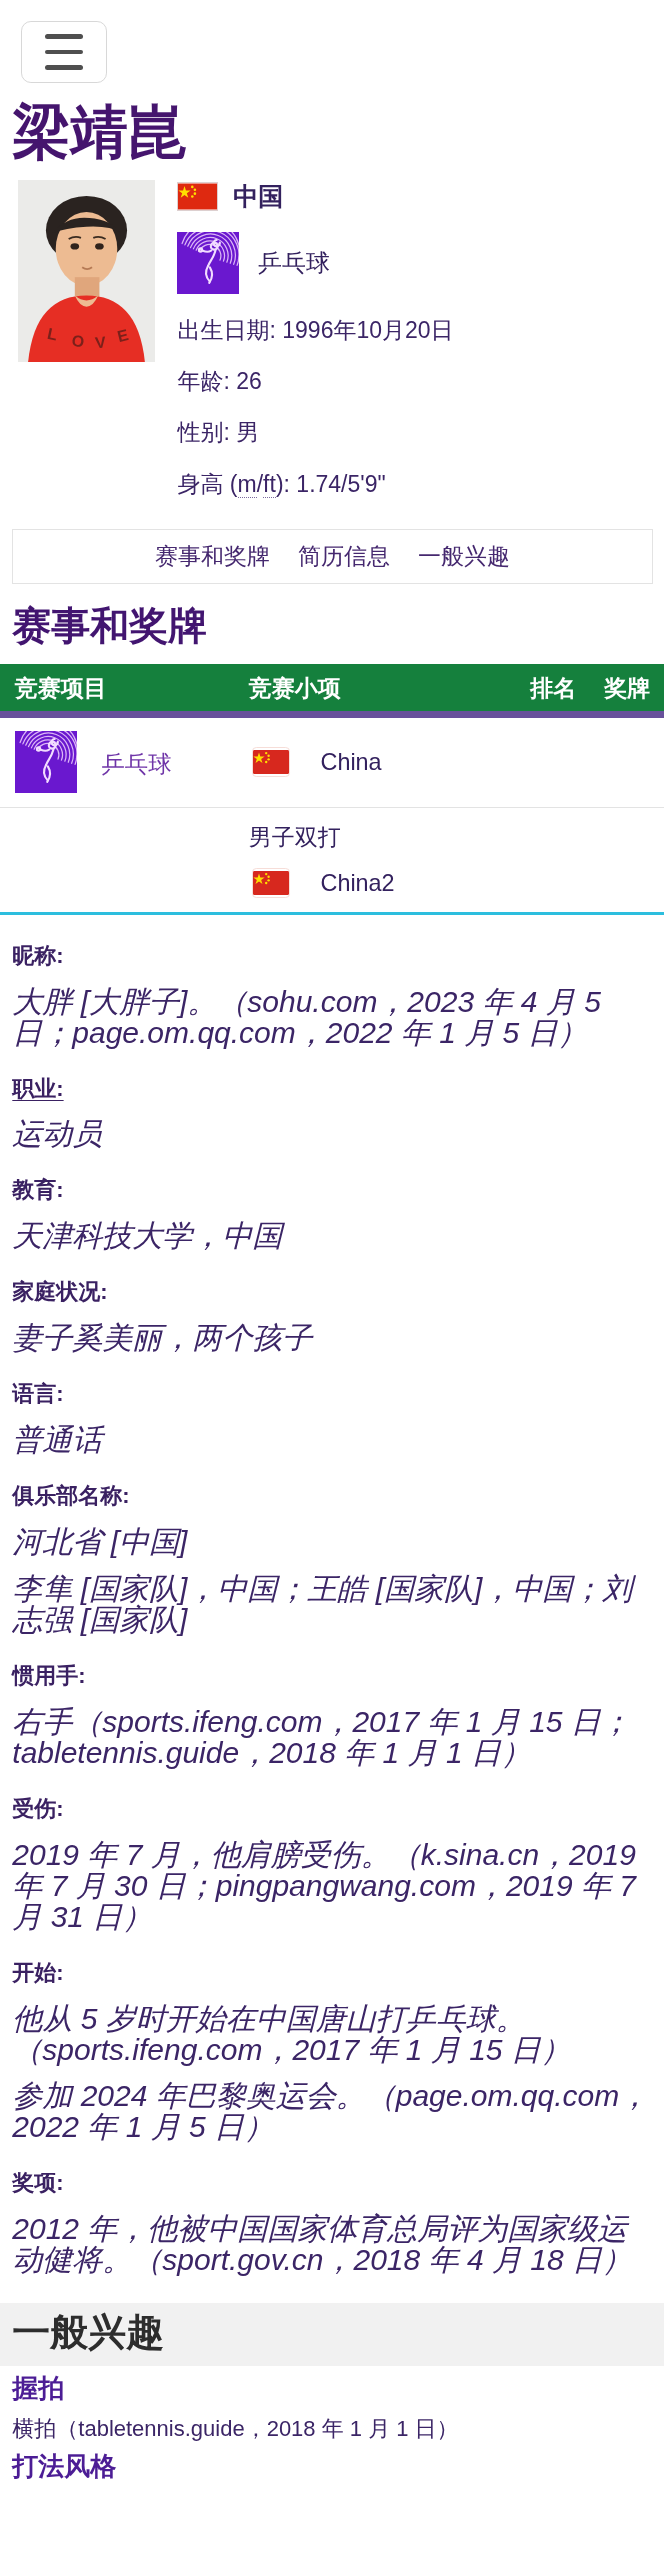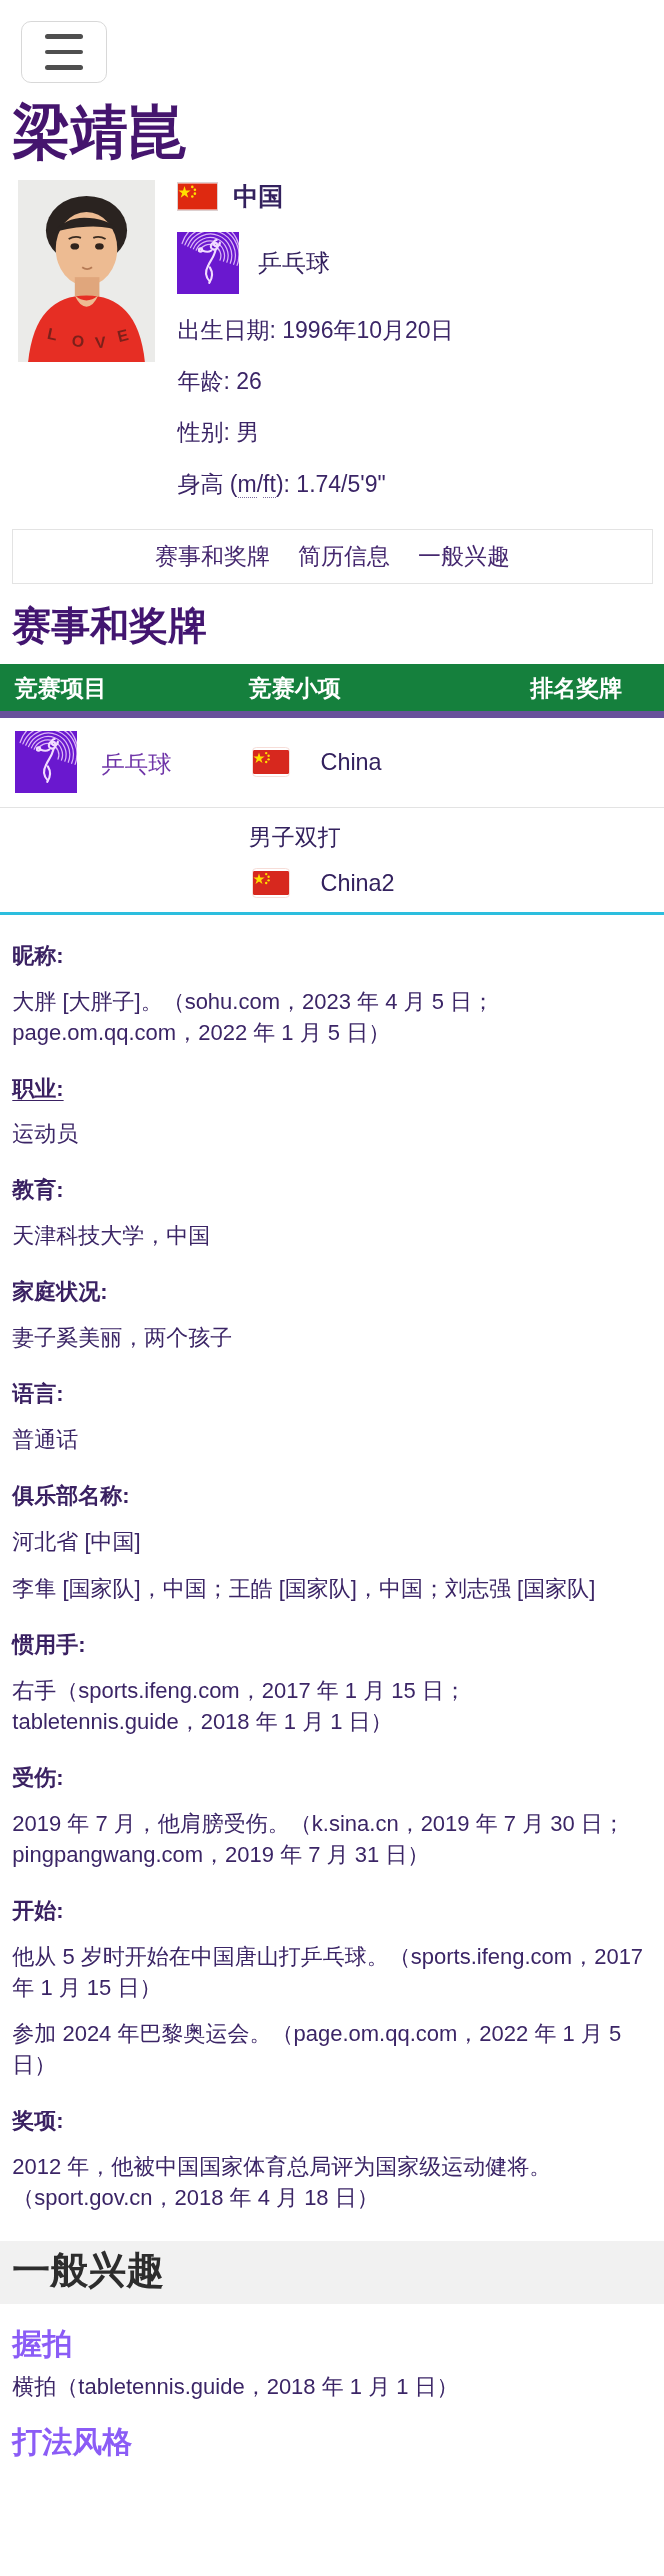--- a/index.html
+++ b/index.html
@@ -31,41 +31,41 @@
   .toc{margin:29.6px 0 0 0;border:1.2px solid #e3e3e3;background:#fff;padding:11px 0;
     display:flex;justify-content:center;gap:28px;font-size:23px;}
   .toc a{color:#45286f;text-decoration:none;cursor:pointer;}
 
   .h2{font-size:39px;font-weight:bold;color:#421570;margin:21px 0 0 0;line-height:1.1;}
 
   
   .mtable{margin:16px -12.3px 0 -12.3px;border-bottom:3.7px solid #2cbede;}
   .mhead{display:flex;align-items:center;background:#15803d;color:#fff;font-weight:bold;font-size:23px;
     padding:9.2px 14.8px 6.2px 14.8px;border-bottom:7.4px solid #68519b;box-sizing:border-box;}
-  .mc1{width:234px;} .mc2{flex:1;} .mc3{width:92px;text-align:right;} .mc4{width:74px;}
+  .mc1{width:234px;} .mc2{flex:1;} .mc3{width:92px;text-align:right;} .mc4{width:74px;text-align:right;}
   .mrow{display:flex;padding:13.5px 14.8px;box-sizing:border-box;}
   .mrow.second{border-top:1.2px solid #e3e3e3;}
   .sportcell{width:234px;display:flex;align-items:flex-start;gap:24.6px;}
   .sportlink{font-size:23.4px;color:#6f35a8;margin-top:17px;cursor:pointer;}
   .eventcell{flex:1;padding-top:1.2px;}
   .event-name{font-size:23px;color:#33215e;cursor:pointer;}
   .team{display:flex;align-items:center;gap:30px;margin-top:14.8px;margin-left:3.7px;}
   .flag-sm{width:36px;height:28px;border:1.8px solid #f6ddd8;border-radius:4.3px;}
   .team-name{font-size:23.4px;color:#33215e;cursor:pointer;}
 
   
   .bio{margin-top:16px;}
   .bio-label{font-size:22px;font-weight:bold;color:#3a2162;margin-top:27px;line-height:1.3;}
   .bio-label.u{text-decoration:underline;text-decoration-thickness:1.2px;text-underline-offset:4.3px;}
-  .bio-text{font-size:22px;color:#3b2566;margin-top:15.4px;line-height:31px;max-width:639px;}
+  .bio-text{font-size:30px;color:#3b2566;margin-top:15.4px;line-height:31px;max-width:639px;font-style:italic;}
 
   
   .band{margin:28px -12.3px 0 -12.3px;background:#f1f1f1;padding:4.9px 12.3px 8.6px 12.3px;}
   .band h2{margin:0;font-size:38px;font-weight:bold;color:#2d2d2d;line-height:1.3;}
-  .int-label{font-size:30px;font-weight:bold;color:#8b5cf6;margin-top:19px;line-height:1.4;}
+  .int-label{font-size:26px;font-weight:bold;color:#4c1d95;margin-top:4px;line-height:1.4;}
   .int-text{font-size:22px;color:#3b2566;margin-top:6.2px;line-height:31px;max-width:639px;}
 </style>
 </head>
 <body>
 
 <div class="page">
 
   <div class="menu-btn">
     <span style="display:flex;flex-direction:column;gap:10.5px;">
       <i></i>

